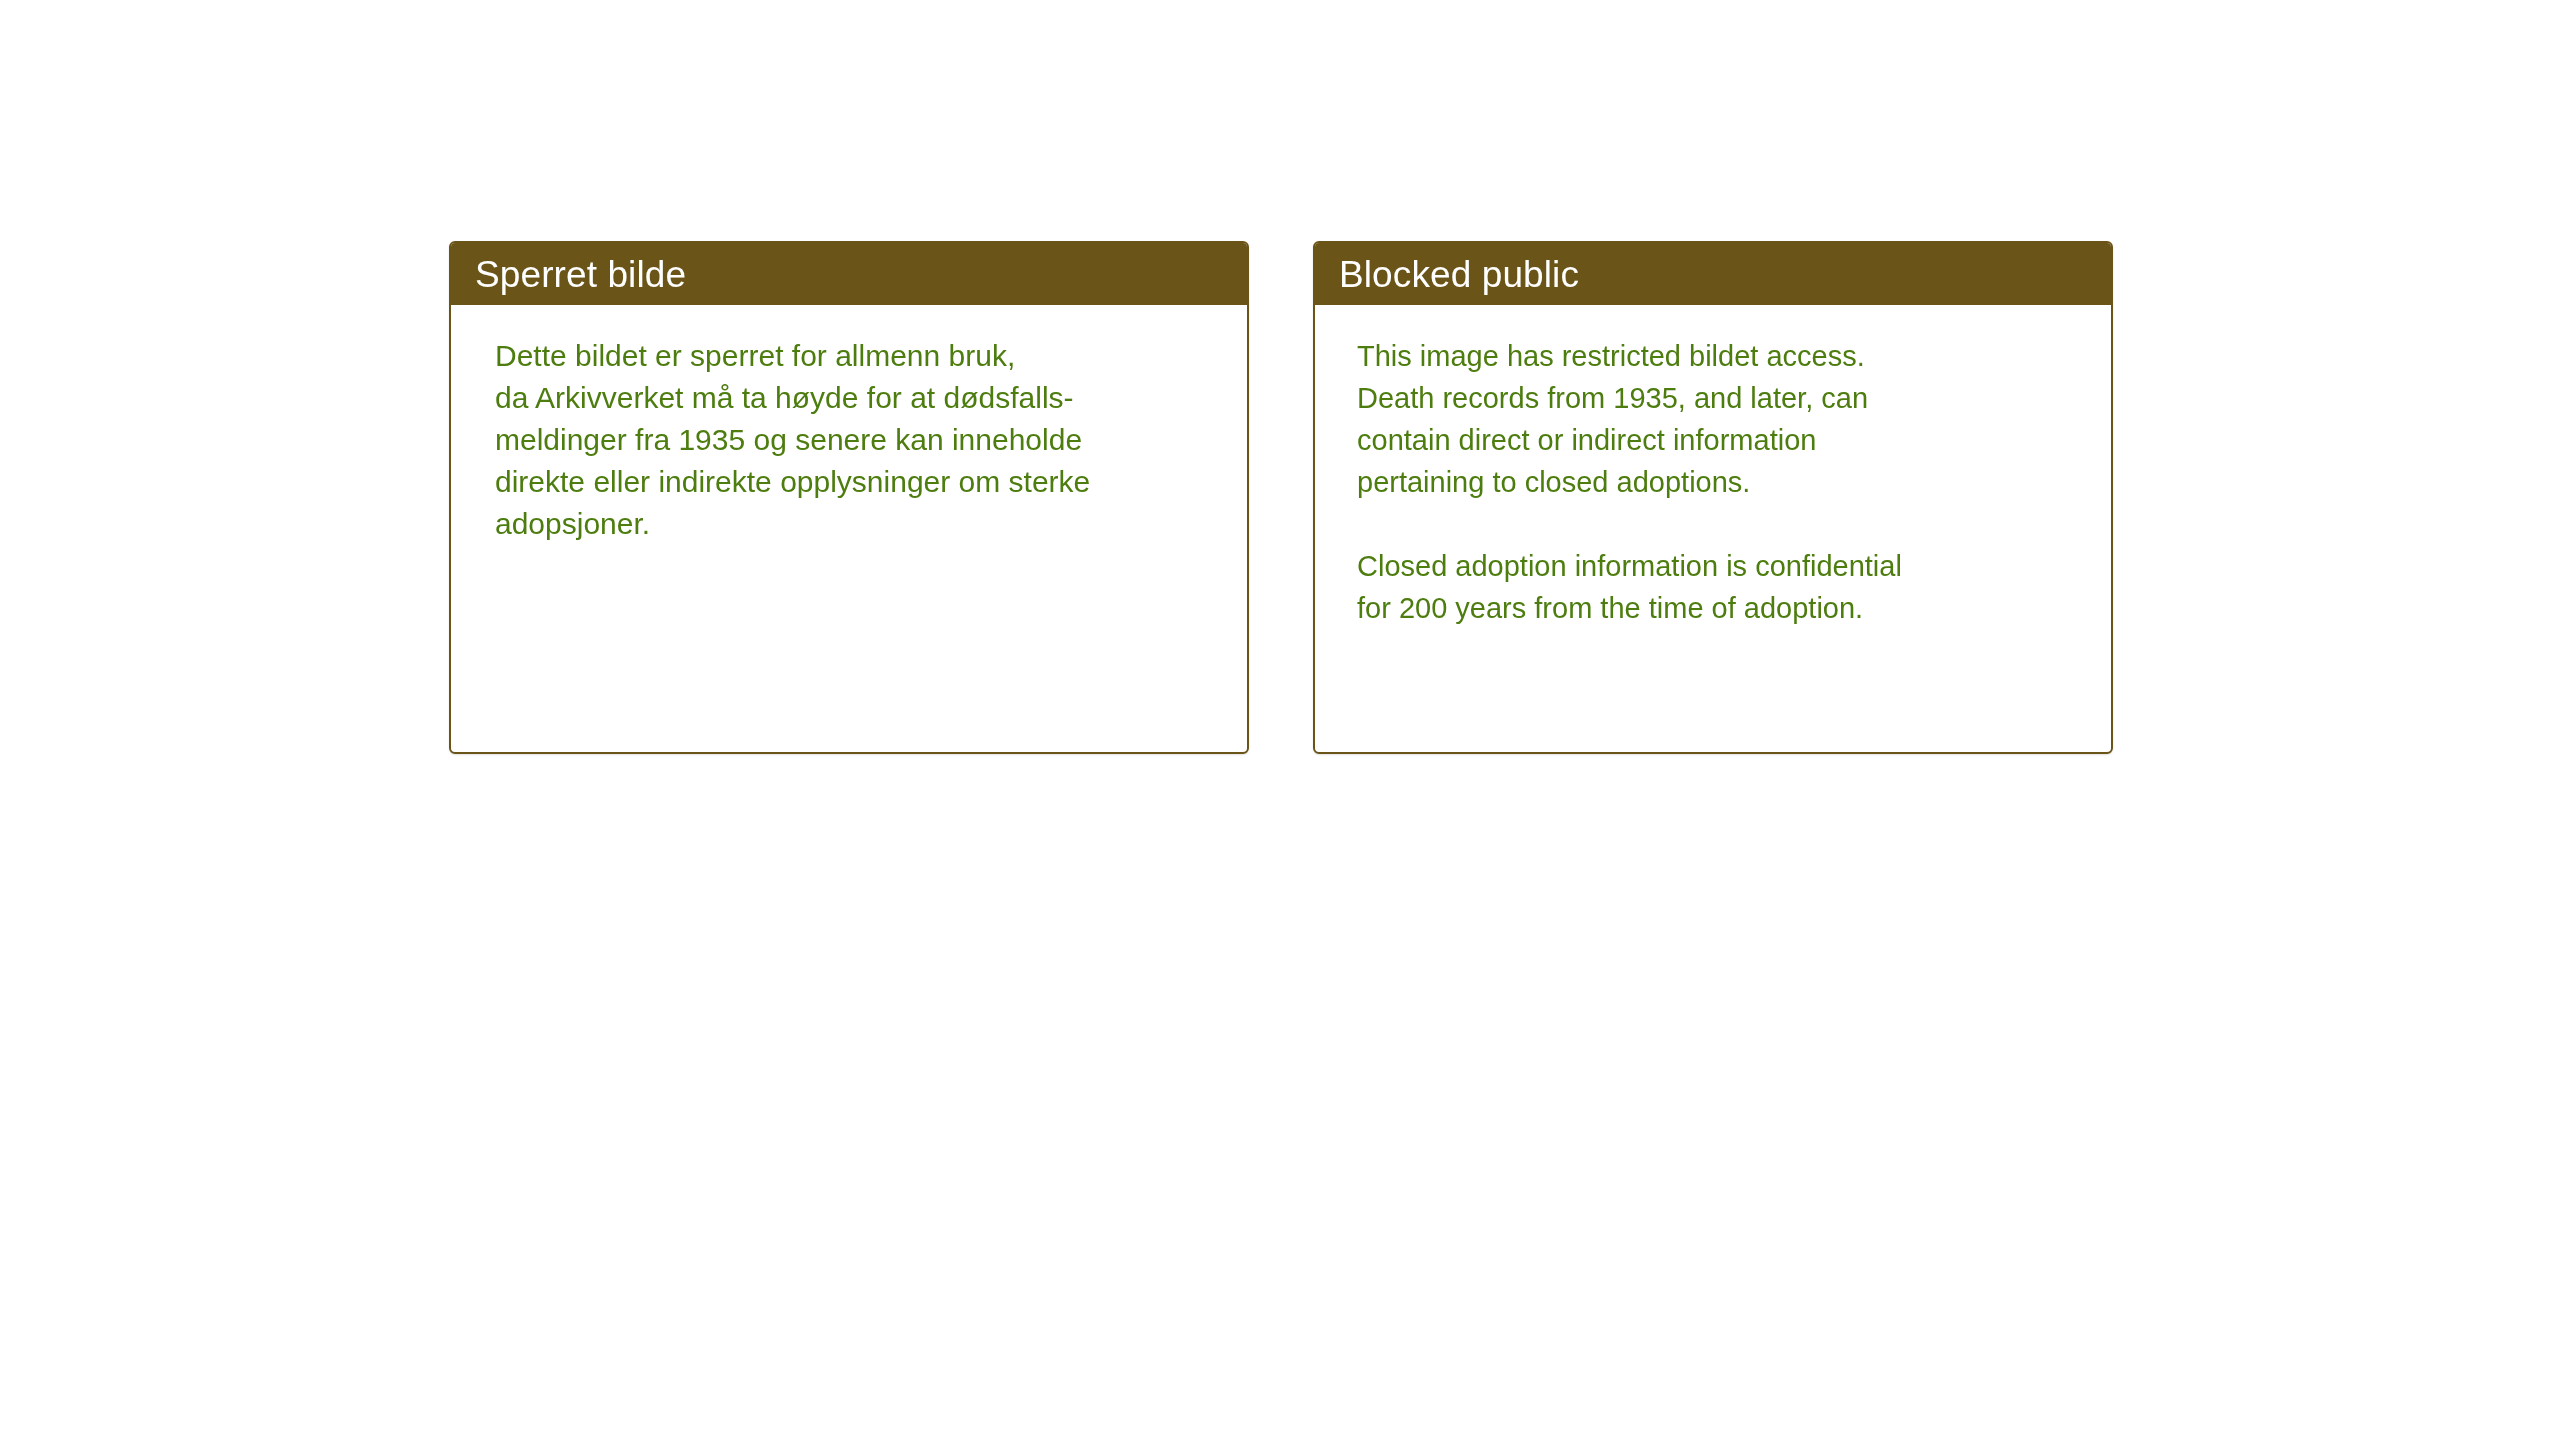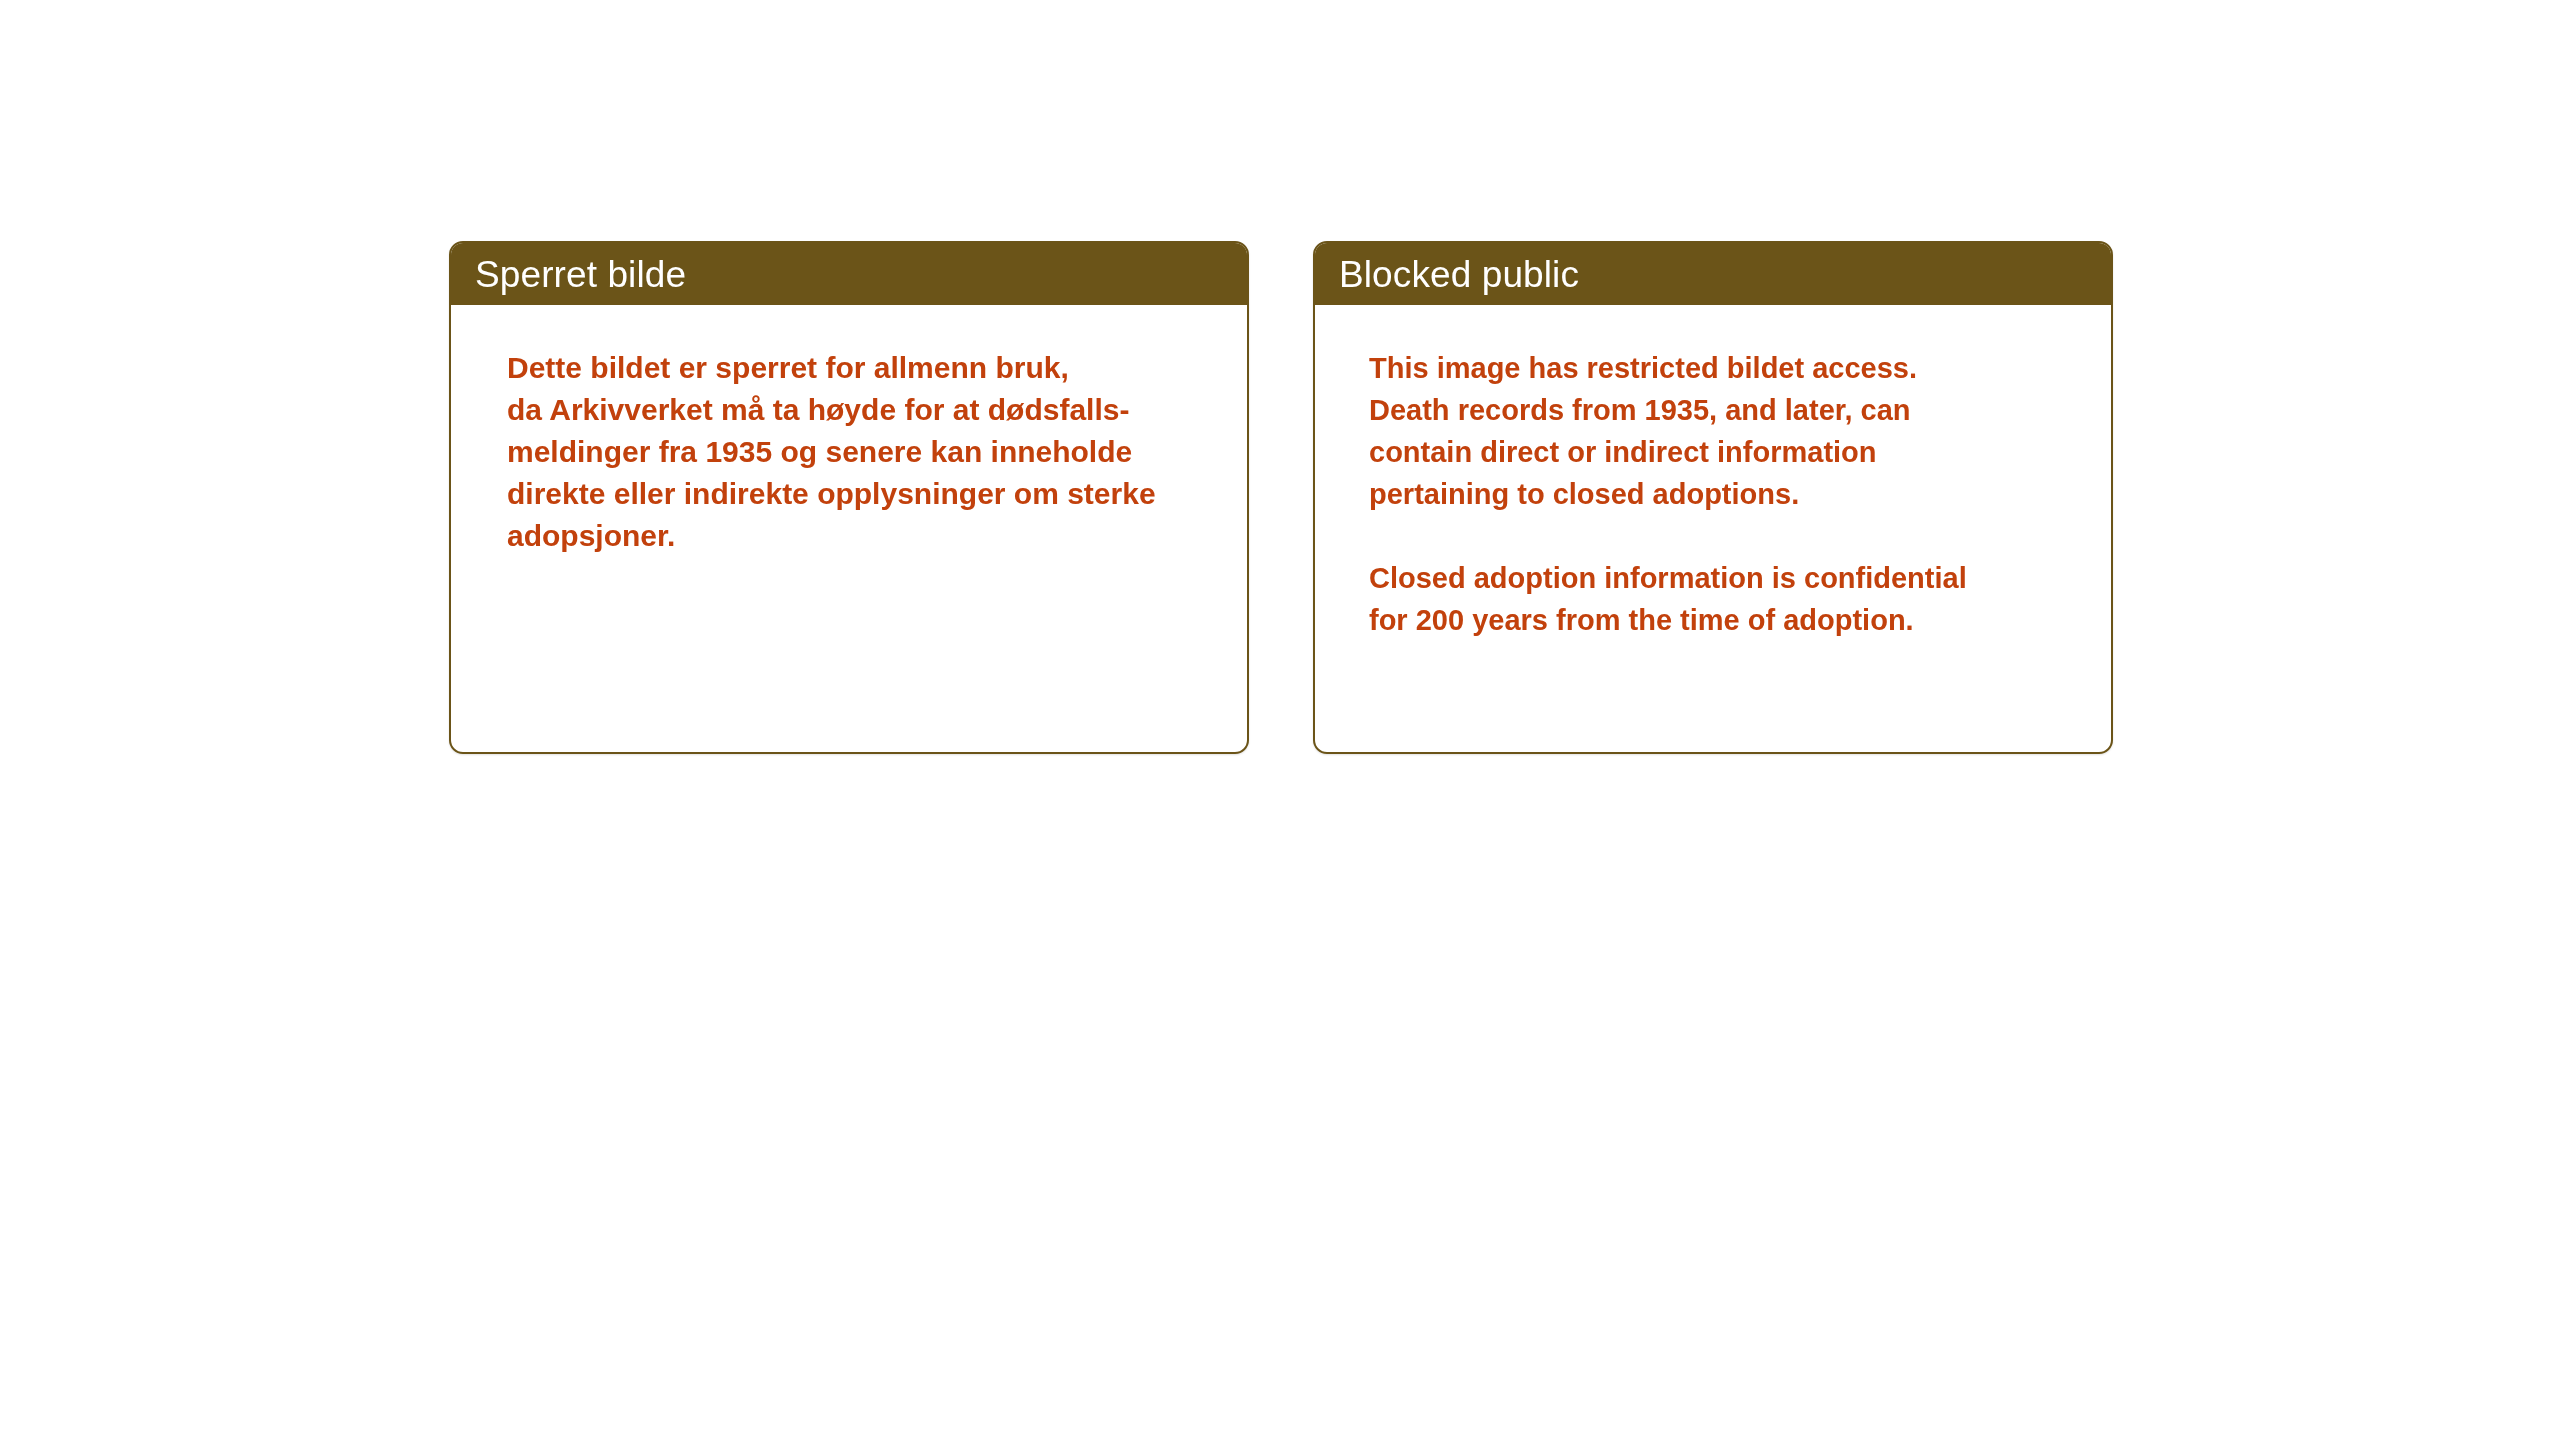--- a/index.html
+++ b/index.html
@@ -18,21 +18,21 @@
     position: relative;
     width: 2560px;
     height: 1440px;
     background: #ffffff;
   }
   .notice-card {
     position: absolute;
     box-sizing: border-box;
     background: #ffffff;
     border: 2px solid #6b5418;
-    border-radius: 14px;
+    border-radius: 6px;
     overflow: hidden;
     box-shadow: 0 1px 2px rgba(0,0,0,0.12);
   }
   .card-no {
     left: 449px;
     top: 241px;
     width: 800px;
     height: 513px;
   }
   .card-en {
@@ -55,25 +55,25 @@
     line-height: 1;
     font-weight: 400;
     letter-spacing: 0.1px;
     white-space: nowrap;
   }
   .card-body {
     padding: 26px 28px 20px 40px;
     box-sizing: border-box;
   }
   .card-body p {
-    margin: 16px;
-    color: #c2410c;
+    margin: 4px;
+    color: #4d7c0f;
     font-size: 30px;
     line-height: 42px;
-    font-weight: 700;
+    font-weight: 400;
     white-space: pre-line;
   }
   .card-body p + p {
     margin-top: 42px;
   }
   .card-en .card-body {
     padding-left: 38px;
   }
   .card-en .card-body p {
     font-size: 29px;

